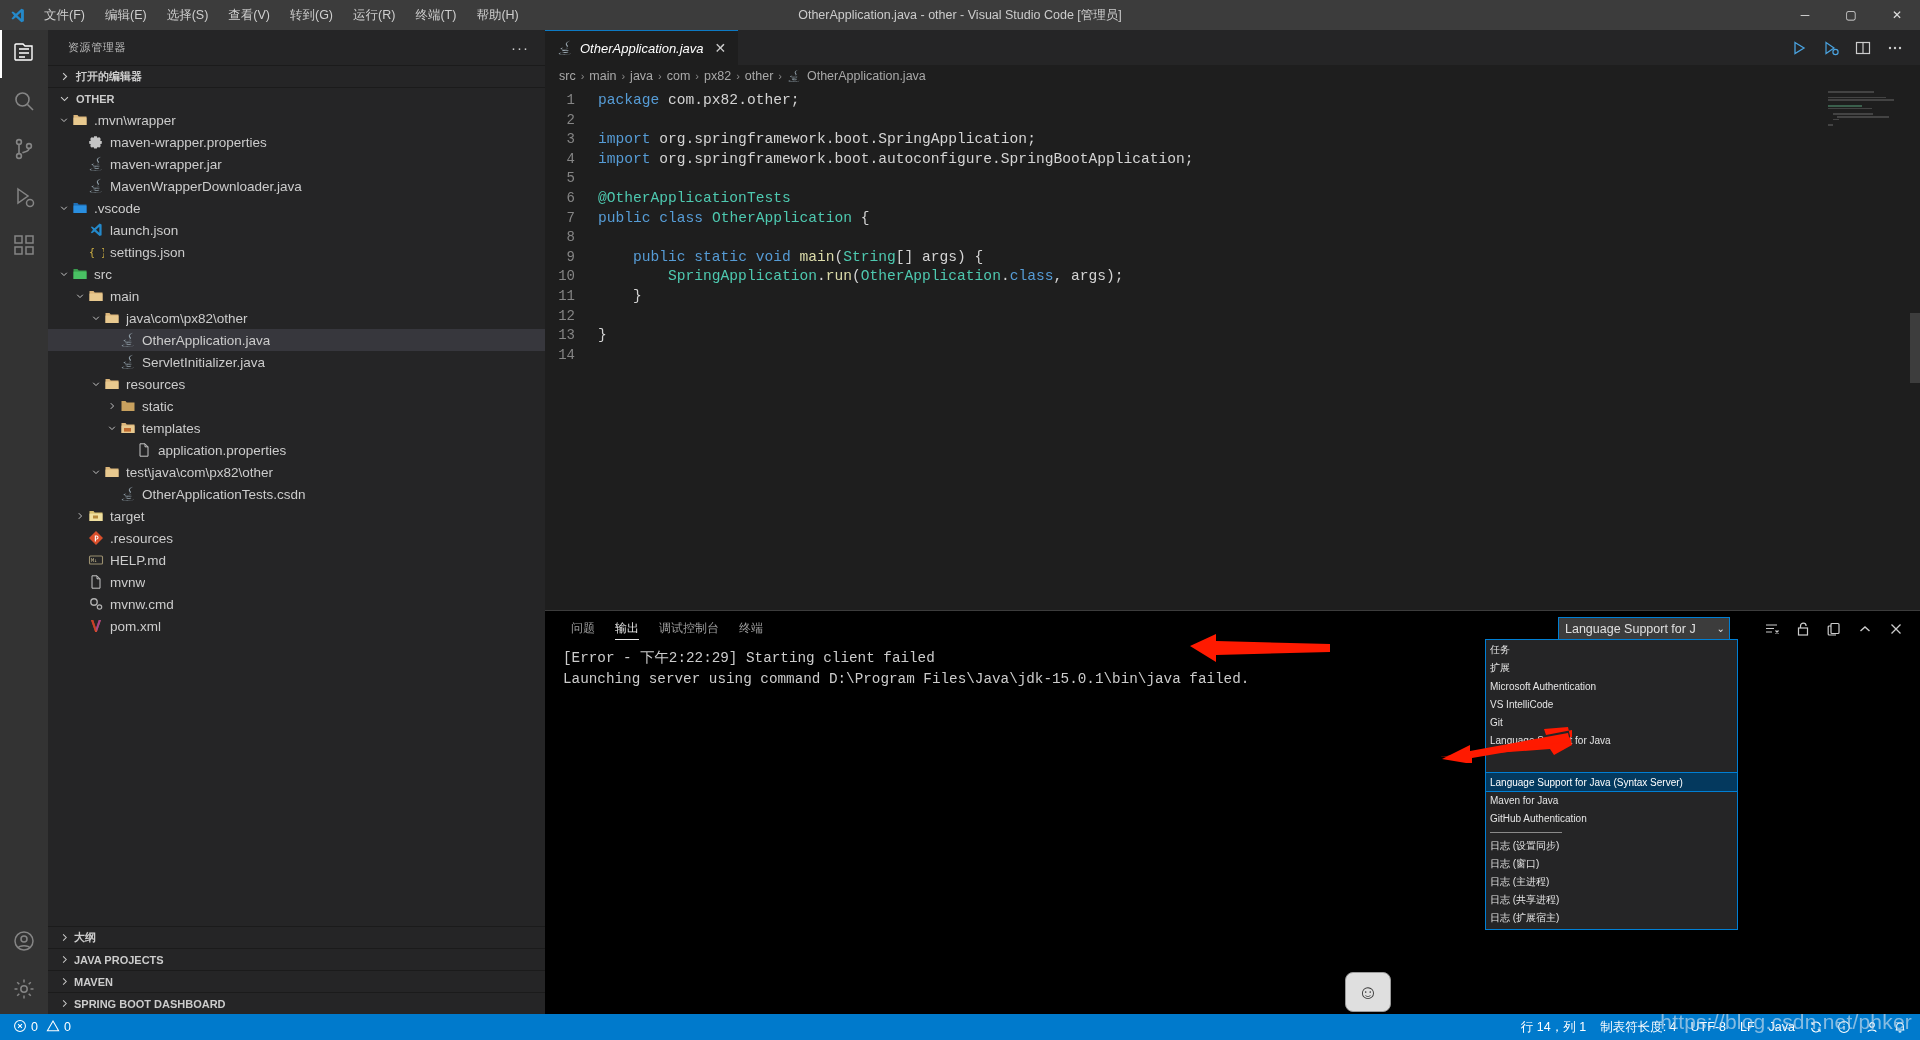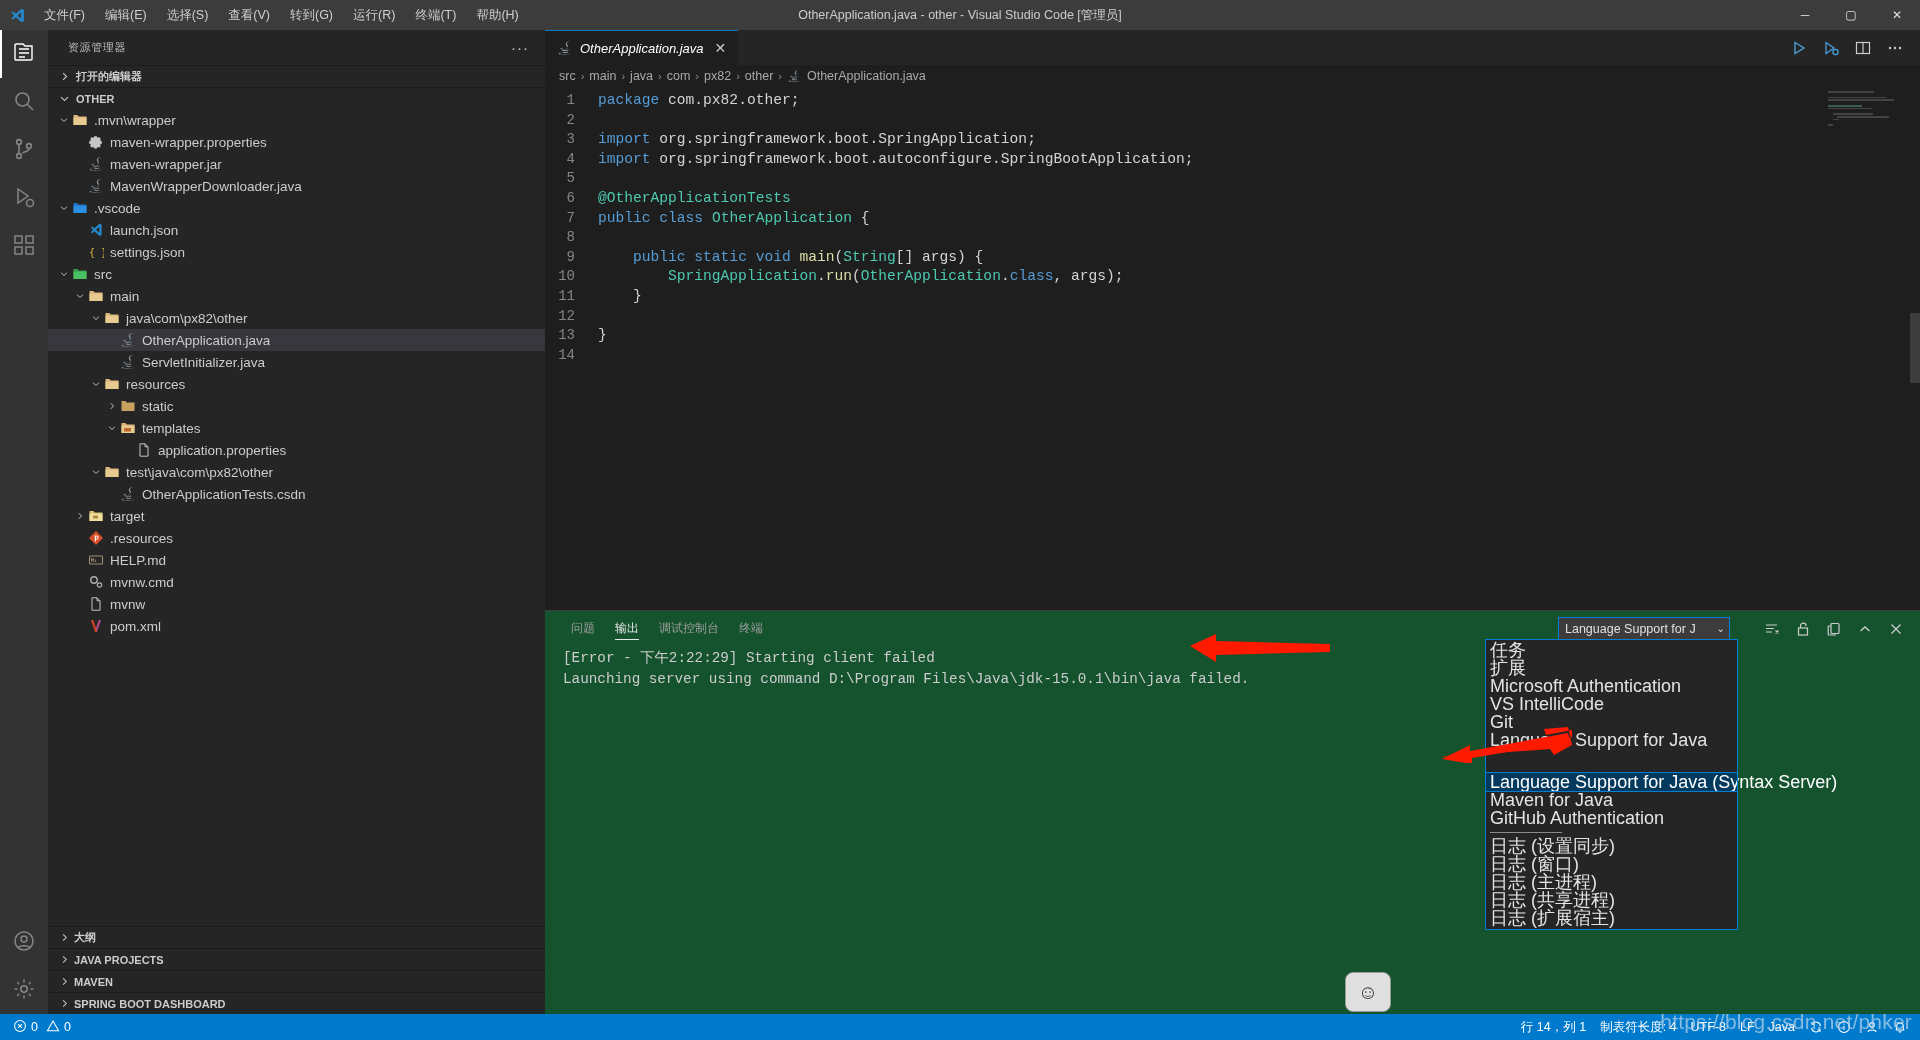--- a/index.html
+++ b/index.html
@@ -79,21 +79,21 @@
   .code{ flex:1; position:relative; overflow:hidden; background:#1e1e1e; }
   .codelines{ font-family:"Liberation Mono", monospace; font-size:14.6px; line-height:19.6px; padding-top:4px;}
   .cl{ display:flex; height:19.6px; }
   .ln{ width:53px; text-align:right; padding-right:23px; color:#858585; flex:0 0 53px; font-size:14px;}
   .ctext{ white-space:pre; }
   .k{color:#569cd6}.t{color:#4ec9b0}.f{color:#dcdcaa}.p{color:#d4d4d4}
   .minimap{ position:absolute; top:4px; right:14px; width:78px; height:40px; background:#1e1e1e; opacity:.85;}
   .minimap-lines div{ height:1.6px; background:#4a4a4a; margin-bottom:1.2px; }
 
   
-  .panel{ height:404px; flex:0 0 404px; background:#14532d; border-top:1px solid #3c3c3c; display:flex; flex-direction:column; position:relative;}
+  .panel{ height:404px; flex:0 0 404px; background:#000000; border-top:1px solid #3c3c3c; display:flex; flex-direction:column; position:relative;}
   .panel-head{ height:35px; display:flex; align-items:center; padding-left:16px; gap:0px; flex:0 0 35px;}
   .ptab{ font-size:12px; color:#9d9d9d; padding:0 10px; height:35px; display:flex; align-items:center; position:relative;}
   .ptab.active{ color:#e7e7e7; }
   .ptab.active:after{ content:""; position:absolute; left:10px; right:10px; bottom:6px; height:1px; background:#e7e7e7;}
   .panel-actions{ margin-left:auto; display:flex; align-items:center; gap:3px; padding-right:10px;}
   .pact{ width:28px; height:26px; display:flex; align-items:center; justify-content:center; color:#cccccc;}
   .pact svg{ width:16px; height:16px;}
   .outbody{ flex:1; font-family:"Liberation Mono", monospace; font-size:14.3px; line-height:21px;
             color:#cccccc; padding:2px 0 0 18px; white-space:pre;}
 
@@ -101,21 +101,21 @@
   .out-select{
     position:absolute; right:190px; top:6px; width:172px; height:23px;
     background:#3c3c3c; border:1px solid #007fd4; color:#e0e0e0; font-size:12.5px;
     display:flex; align-items:center; padding:0 4px 0 6px;
   }
   .out-select .cd{ margin-left:auto; font-size:10px; }
   .dropdown{
     position:absolute; right:182px; top:28px; width:253px;
     background:#252526; border:1px solid #007fd4; padding:1px 0 2px 0; z-index:50;
   }
-  .dd-item{ height:18px; display:flex; align-items:center; padding-left:4px; font-size:18px; color:#e4e4e4; white-space:nowrap;}
+  .dd-item{ height:18px; display:flex; align-items:center; padding-left:4px; font-size:10px; color:#e4e4e4; white-space:nowrap;}
   .dd-item.sel{ background:#04395e; color:#ffffff; outline:1px solid #007fd4;margin-top:24px;}
   .dd-sep{ height:10px; display:flex; align-items:center; padding-left:4px;}
   .dd-sep span{ display:block; width:72px; border-top:1px solid #8a8a8a;}
 
   
   .statusbar{
     height:26px; flex:0 0 26px; background:#007acc; display:flex; align-items:center;
     color:#ffffff; font-size:12.5px; padding:0 6px; position:relative;
   }
   .sb-item{ display:flex; align-items:center; gap:4px; padding:0 7px; height:26px;}
@@ -497,36 +497,36 @@
               <svg viewBox="0 0 16 16">
                 <rect x="1.5" y="4" width="13" height="8" rx="1" fill="none" stroke="#9a8f6f" stroke-width="1.1"></rect>
                 <text x="3" y="10.4" font-size="5.2" fill="#c8bb92" font-family="monospace">M↓</text>
               </svg>
             </span>
             <span class="label">HELP.md</span>
           </div>
           <div class="row">
             <span class="tw" style="margin-left: 24px;"></span>
             <span class="ico">
+              <svg viewBox="0 0 16 16" fill="none" stroke="#c5c5c5" stroke-width="1">
+                <path d="M4 1.8h5l3 3v9.4H4z"></path>
+                <path d="M9 1.8v3h3"></path>
+              </svg>
+            </span>
+            <span class="label">mvnw</span>
+          </div>
+          <div class="row">
+            <span class="tw" style="margin-left: 24px;"></span>
+            <span class="ico">
               <svg viewBox="0 0 16 16" fill="#b0b0b0">
                 <circle cx="6" cy="6" r="3.2" fill="none" stroke="#b0b0b0" stroke-width="1.4"></circle>
                 <circle cx="11.5" cy="11" r="2.2" fill="none" stroke="#b0b0b0" stroke-width="1.2"></circle>
               </svg>
             </span>
             <span class="label">mvnw.cmd</span>
-          </div>
-          <div class="row">
-            <span class="tw" style="margin-left: 24px;"></span>
-            <span class="ico">
-              <svg viewBox="0 0 16 16" fill="none" stroke="#c5c5c5" stroke-width="1">
-                <path d="M4 1.8h5l3 3v9.4H4z"></path>
-                <path d="M9 1.8v3h3"></path>
-              </svg>
-            </span>
-            <span class="label">mvnw</span>
           </div>
           <div class="row">
             <span class="tw" style="margin-left: 24px;"></span>
             <span class="ico">
               <svg viewBox="0 0 16 16">
                 <path fill="#e34f26" d="M3 2h2.2L8 10.2 10.8 2H13L8.8 14H7.2z"></path>
                 <path fill="#c0392b" d="M3 2h2.2L8 10.2 7.2 14z" opacity=".75"></path>
                 <path fill="#8e44ad" d="M10.8 2H13L8.8 14 8 10.2z" opacity=".75"></path>
               </svg>
             </span>

